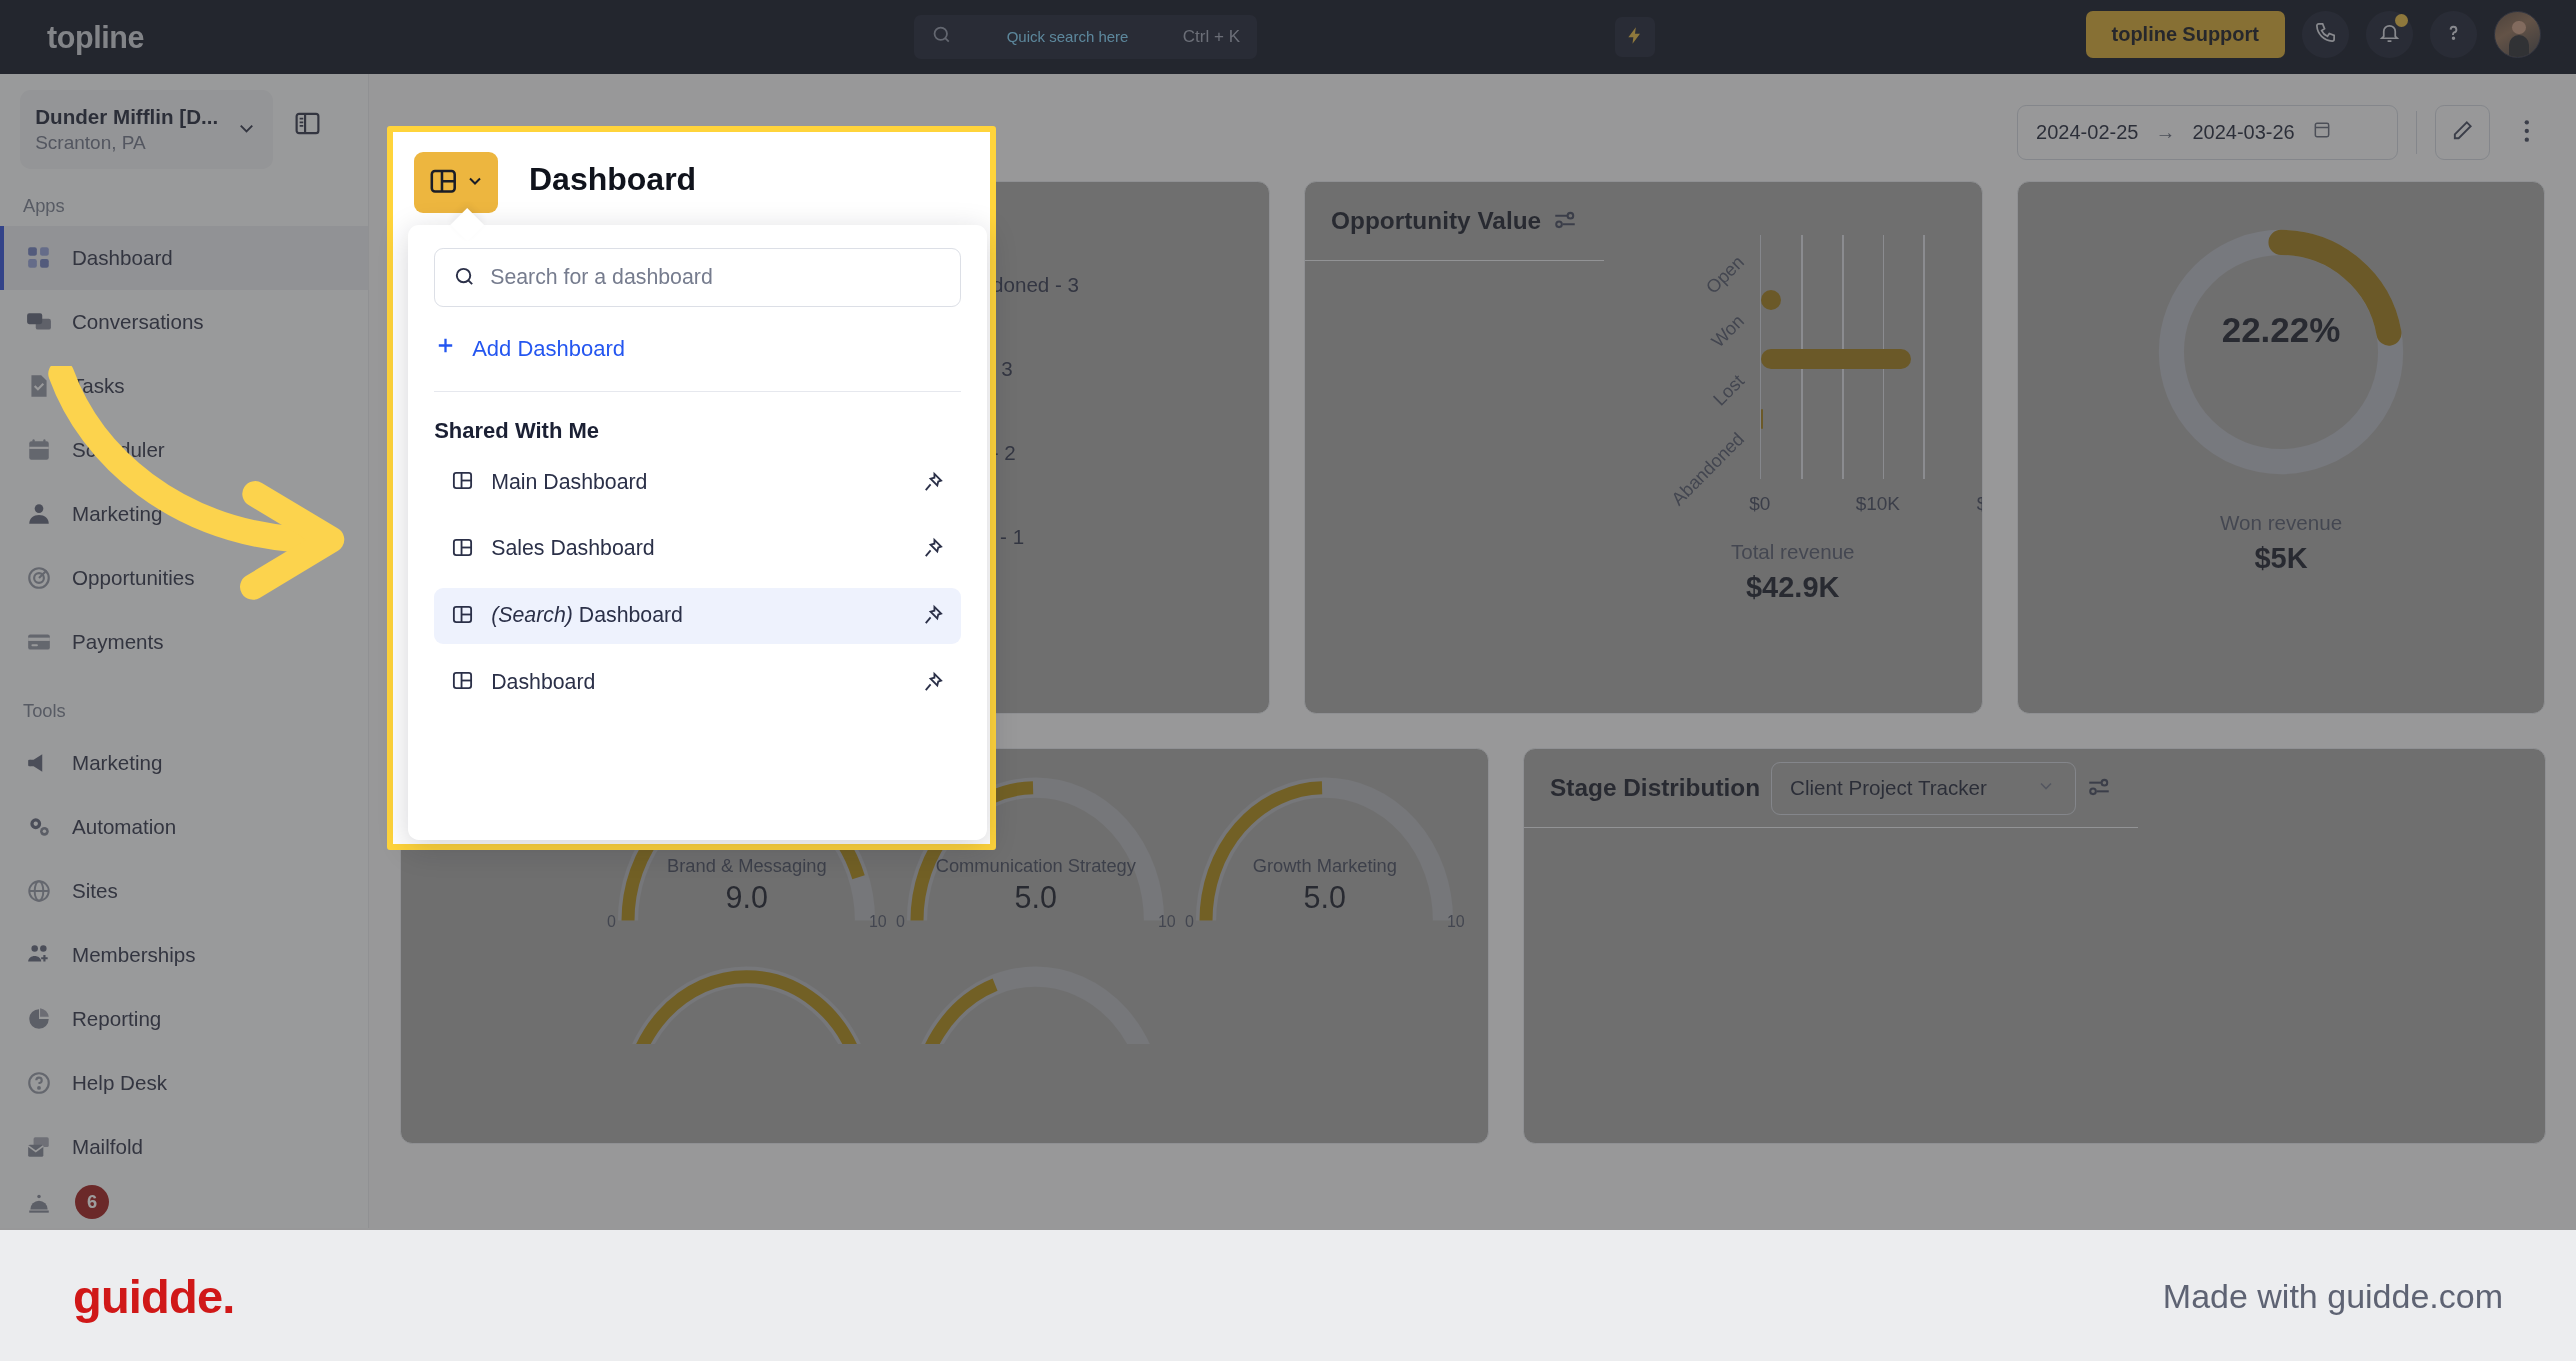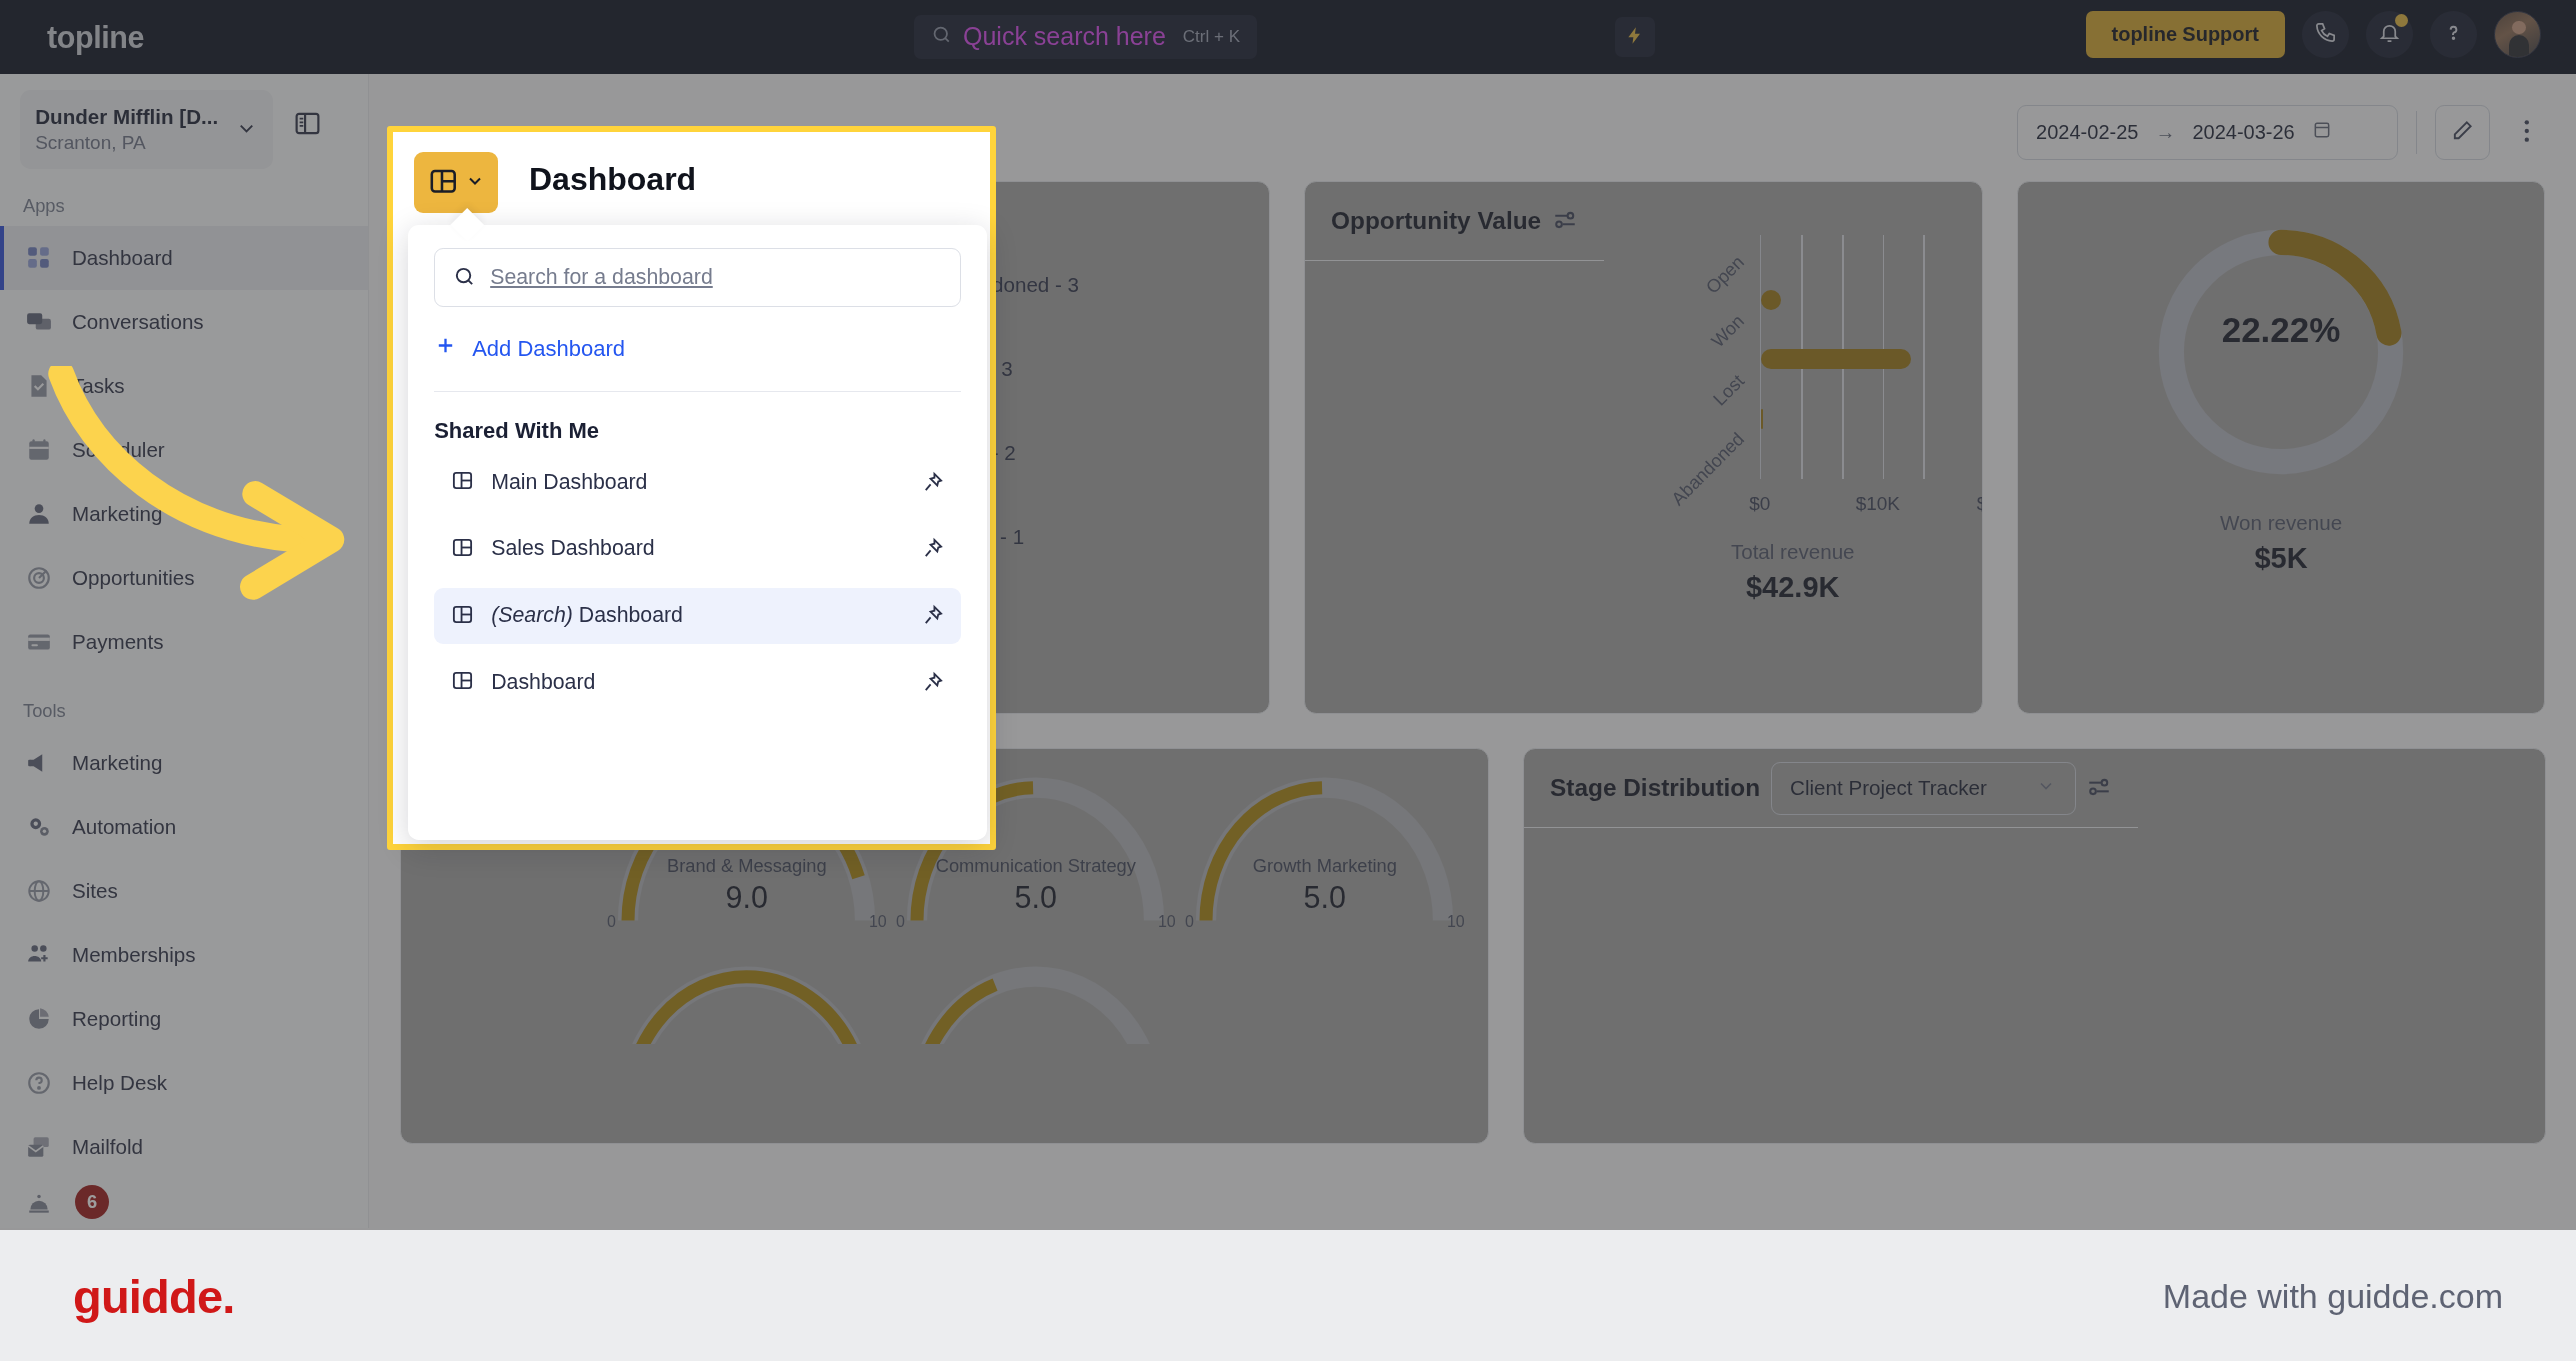--- a/index.html
+++ b/index.html
@@ -31,21 +31,21 @@
     letter-spacing: -0.4px;
   }
   .search-wrap {
     position: absolute; left: 914px; top: 14.5px; width: 343px; height: 44px;
   }
   #quick-search {
     width: 343px; height: 44px; background: #161c30; border: none;
     border-radius: 6.9px; display: flex; align-items: center; padding: 0 17px;
     gap: 10.7px; cursor: text;
   }
-  #quick-search .ph { color: #d946ef; font-size: 25px; flex: 1; }
+  #quick-search .ph { color: #7dd3fc; font-size: 15px; flex: 1; text-align: center; }
   #quick-search .kbd { color: #9aa1b3; font-size: 17px; }
   .bolt-btn {
     position: absolute; left: 1615px; top: 17px; width: 40px; height: 40px;
     background: #161c30; border-radius: 6.9px; display: flex;
     align-items: center; justify-content: center; cursor: pointer;
   }
   .right-cluster {
     position: absolute; right: 35px; top: 10.7px; display: flex;
     align-items: center; gap: 17px;
   }
@@ -241,21 +241,21 @@
   }
   #dropdown-panel::before {
     content: ""; position: absolute; left: 47px; top: -12.2px; width: 24.4px;
     height: 24.4px; background: #fff; transform: rotate(45deg);
     box-shadow: -3px -3px 7.6px rgba(20,24,40,0.06);
   }
   #dash-search {
     width: 100%; height: 59px; border: 0.8px solid #dcdfe6; border-radius: 9.1px;
     display: flex; align-items: center; gap: 13.7px; padding: 0 18.3px; cursor: text;
   }
-  #dash-search .ph { font-size: 21.3px; color: #767c8e; text-decoration: underline; }
+  #dash-search .ph { font-size: 21.3px; color: #767c8e; }
   #add-dashboard {
     display: flex; align-items: center; gap: 15px; margin-top: 27.4px;
     color: #2456f0; font-size: 22px; cursor: pointer; font-weight: 500;
   }
   .dd-divider { height: 0.8px; background: #e6e8ee; margin-top: 27.4px; }
   .dd-section-label {
     margin-top: 26px; margin-bottom: 7.6px; font-size: 22px;
     font-weight: 600; color: #1b2034;
   }
   .dd-item {

